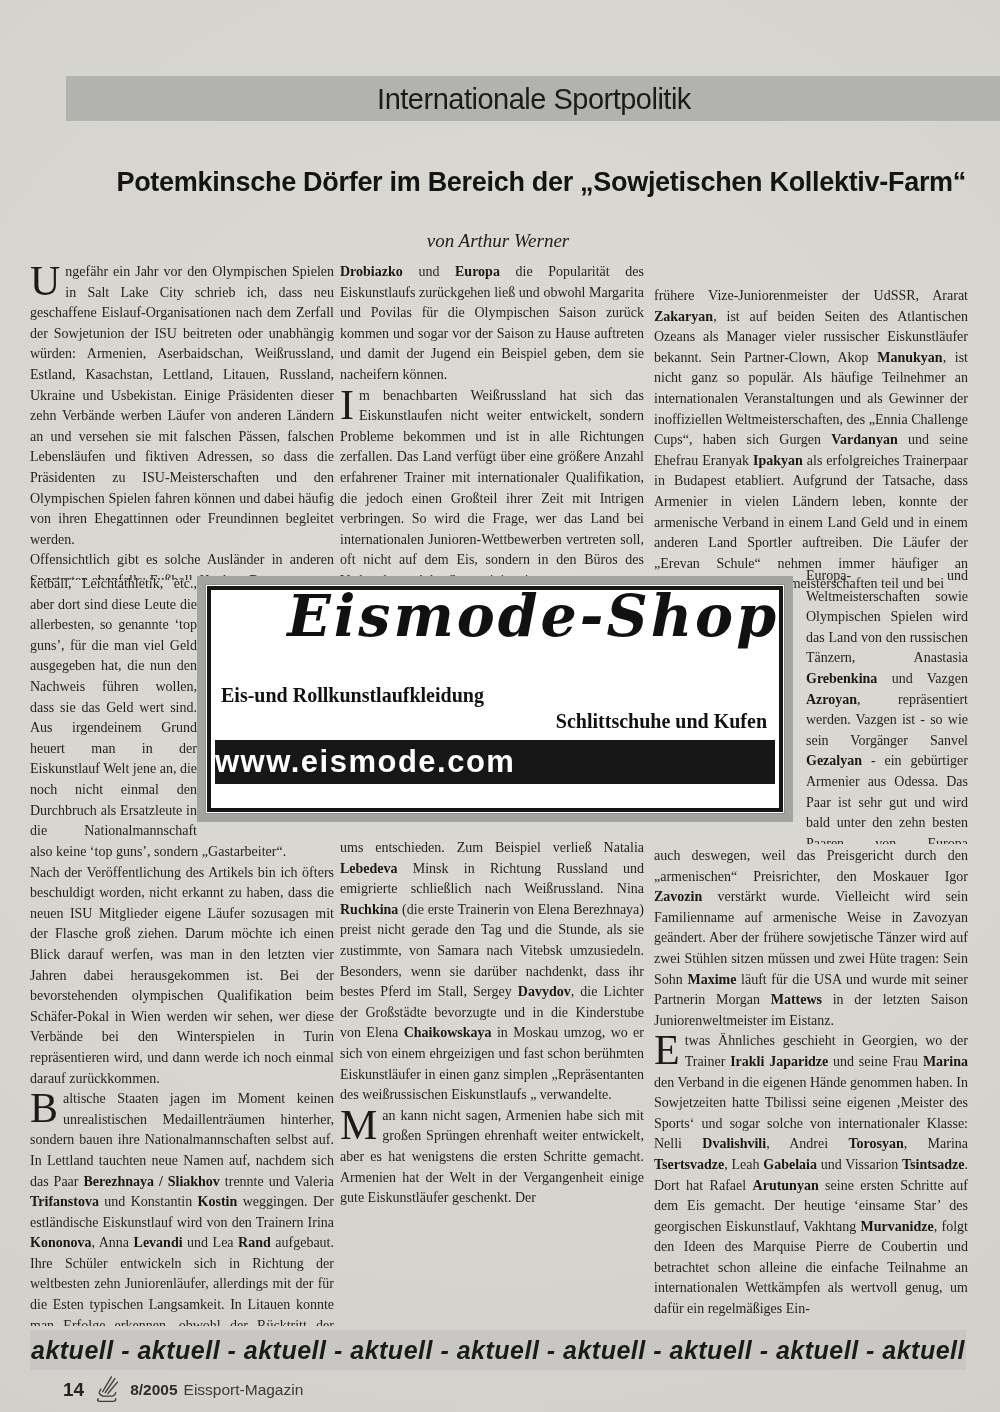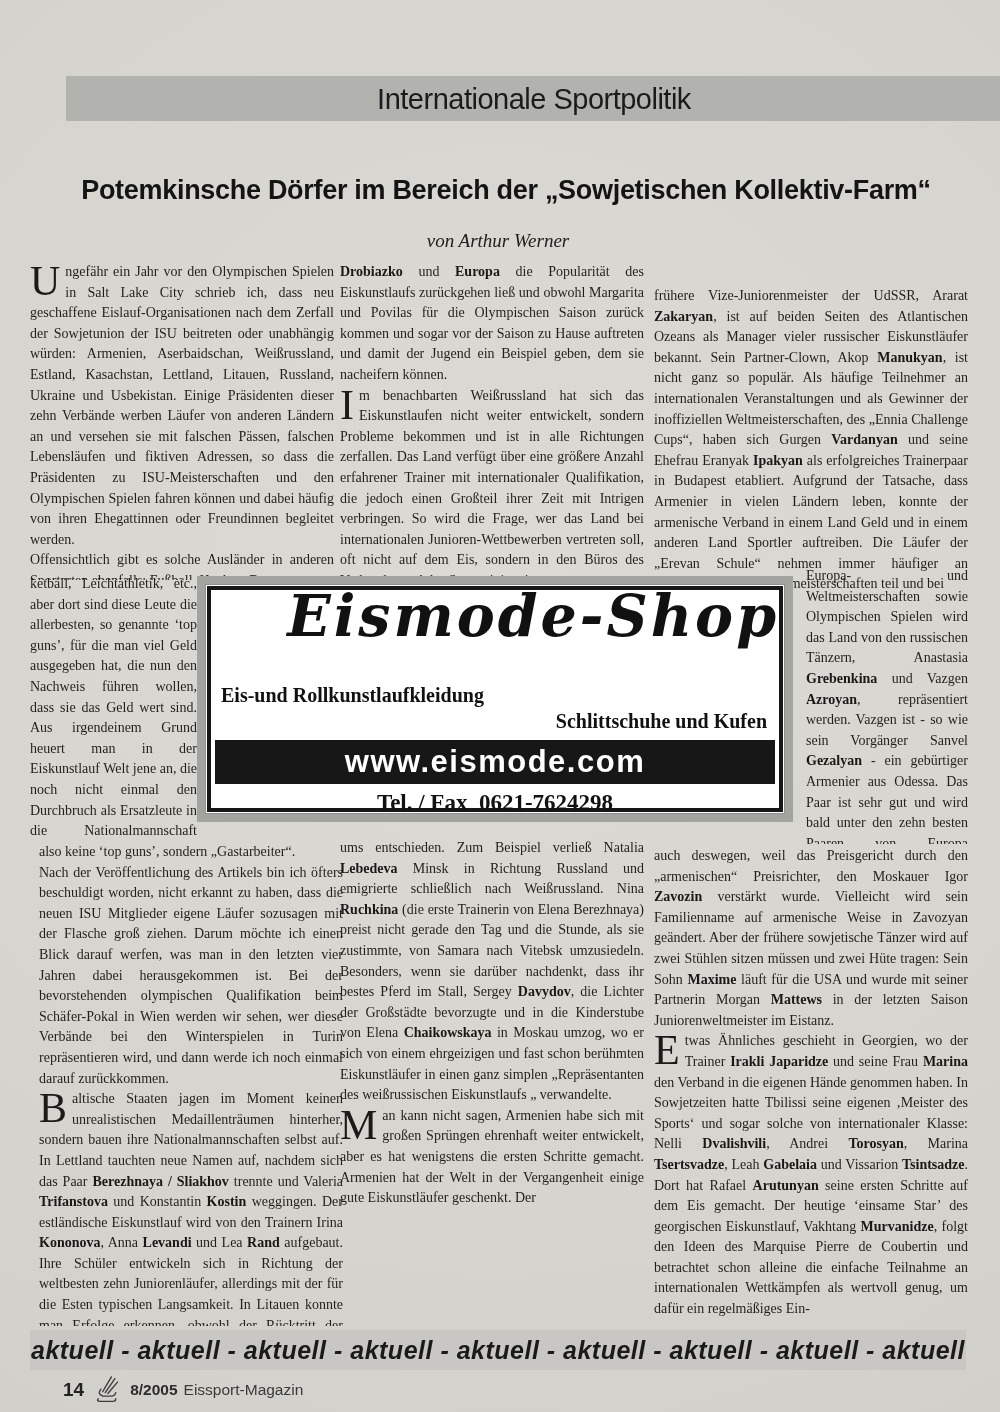--- a/index.html
+++ b/index.html
@@ -58,21 +58,21 @@
   .ad-left{
     position:absolute;left:10px;top:94px;
     font-weight:700;font-size:20px;color:#111;
   }
   .ad-right{
     position:absolute;right:12px;top:120px;
     font-weight:700;font-size:20px;color:#111;
   }
   .ad-bar{
     position:absolute;left:4px;right:4px;top:150px;height:44px;
-    background:#171717;text-align:center;line-height:44px;
+    background:#171717;line-height:44px;
   }
   .ad-url{
     font-family:"Liberation Sans", sans-serif;font-weight:700;font-size:31px;
     color:#fff;letter-spacing:1.5px;
   }
   .ad-phone{
     position:absolute;left:0;right:0;top:200px;text-align:center;
     font-weight:700;font-size:23px;color:#111;white-space:pre-wrap;
   }
   
@@ -95,32 +95,32 @@
 </style>
 </head>
 <body>
 
 <div class="page">
 
   <div class="band">
     <span>Internationale Sportpolitik</span>
   </div>
 
-  <h1 class="headline" style="margin:8px;">Potemkinsche Dörfer im Bereich der „Sowjetischen Kollektiv-Farm“</h1>
+  <h1 class="headline" style="margin:0;text-align:right;">Potemkinsche Dörfer im Bereich der „Sowjetischen Kollektiv-Farm“</h1>
 
   <div class="byline">von Arthur Werner</div>
 
   <div class="tblock" style="left:30px;top:262px;width:304px;height:318px;">
     <p class="dc">Ungefähr ein Jahr vor den Olympischen Spielen in Salt Lake City schrieb ich, dass neu geschaffene Eislauf-Organisationen nach dem Zerfall der Sowjetunion der ISU beitreten oder unabhängig würden: Armenien, Aserbaidschan, Weißrussland, Estland, Kasachstan, Lettland, Litauen, Russland, Ukraine und Usbekistan. Einige Präsidenten dieser zehn Verbände werben Läufer von anderen Ländern an und versehen sie mit falschen Pässen, falschen Lebensläufen und fiktiven Adressen, so dass die Präsidenten zu ISU-Meisterschaften und den Olympischen Spielen fahren können und dabei häufig von ihren Ehegattinnen oder Freundinnen begleitet werden.</p>
     <p>Offensichtlich gibt es solche Ausländer in anderen Sportarten ebenfalls: Fußball, Hockey, Bas-</p>
   </div>
   <div class="tblock" style="left:30px;top:574px;width:167px;height:266px;">
     <p>ketball, Leichtathletik, etc., aber dort sind diese Leute die allerbesten, so genannte ‘top guns’, für die man viel Geld ausgegeben hat, die nun den Nachweis führen wollen, dass sie das Geld wert sind. Aus irgendeinem Grund heuert man in der Eiskunstlauf Welt jene an, die noch nicht einmal den Durchbruch als Ersatzleute in die Nationalmannschaft geschafft haben,</p>
   </div>
-  <div class="tblock" style="left:39px;top:842px;width:304px;height:484px;">
+  <div class="tblock" style="left:30px;top:842px;width:304px;height:484px;">
     <p>also keine ‘top guns’, sondern „Gastarbeiter“.</p>
     <p>Nach der Veröffentlichung des Artikels bin ich öfters beschuldigt worden, nicht erkannt zu haben, dass die neuen ISU Mitglieder eigene Läufer sozusagen mit der Flasche groß ziehen. Darum möchte ich einen Blick darauf werfen, was man in den letzten vier Jahren dabei herausgekommen ist. Bei der bevorstehenden olympischen Qualifikation beim Schäfer-Pokal in Wien werden wir sehen, wer diese Verbände bei den Winterspielen in Turin repräsentieren wird, und dann werde ich noch einmal darauf zurückkommen.</p>
     <p class="dc">Baltische Staaten jagen im Moment keinen unrealistischen Medaillenträumen hinterher, sondern bauen ihre Nationalmannschaften selbst auf. In Lettland tauchten neue Namen auf, nachdem sich das Paar <b>Berezhnaya / Sliakhov</b> trennte und Valeria <b>Trifanstova</b> und Konstantin <b>Kostin</b> weggingen. Der estländische Eiskunstlauf wird von den Trainern Irina <b>Kononova</b>, Anna <b>Levandi</b> und Lea <b>Rand</b> aufgebaut. Ihre Schüler entwickeln sich in Richtung der weltbesten zehn Juniorenläufer, allerdings mit der für die Esten typischen Langsamkeit. In Litauen konnte man Erfolge erkennen, obwohl der Rücktritt der Eistanzstars</p>
   </div>
 
   <div class="tblock" style="left:340px;top:262px;width:304px;height:314px;">
     <p><b>Drobiazko</b> und <b>Europa</b> die Popularität des Eiskunstlaufs zurückgehen ließ und obwohl Margarita und Povilas für die Olympischen Saison zurück kommen und sogar vor der Saison zu Hause auftreten und damit der Jugend ein Beispiel geben, dem sie nacheifern können.</p>
     <p class="dc">Im benachbarten Weißrussland hat sich das Eiskunstlaufen nicht weiter entwickelt, sondern Probleme bekommen und ist in alle Richtungen zerfallen. Das Land verfügt über eine größere Anzahl erfahrener Trainer mit internationaler Qualifikation, die jedoch einen Großteil ihrer Zeit mit Intrigen verbringen. So wird die Frage, wer das Land bei internationalen Junioren-Wettbewerben vertreten soll, oft nicht auf dem Eis, sondern in den Büros des Verbandes und des Sportministeri-</p>
   </div>
   <div class="tblock" style="left:340px;top:838px;width:304px;height:488px;">
@@ -140,21 +140,20 @@
   </div>
 
   <div class="ad">
     <div class="ad-inner">
       <div class="ad-brand">Eismode-Shop</div>
       <div class="ad-left">Eis-und Rollkunstlaufkleidung</div>
       <div class="ad-right">Schlittschuhe und Kufen</div>
       <div class="ad-bar">
         <span class="ad-url">www.eismode.com</span>
       </div>
-      <div class="ad-phone">Tel. / Fax  0621-7624298</div>
     </div>
   </div>
 
   <div class="ticker">
     <span>aktuell - aktuell - aktuell - aktuell - aktuell - aktuell - aktuell - aktuell - aktuell</span>
   </div>
 
   <div class="pagefoot">
     <span class="pnum">14</span>
     <svg class="logo" viewBox="0 0 32 34" aria-hidden="true">

